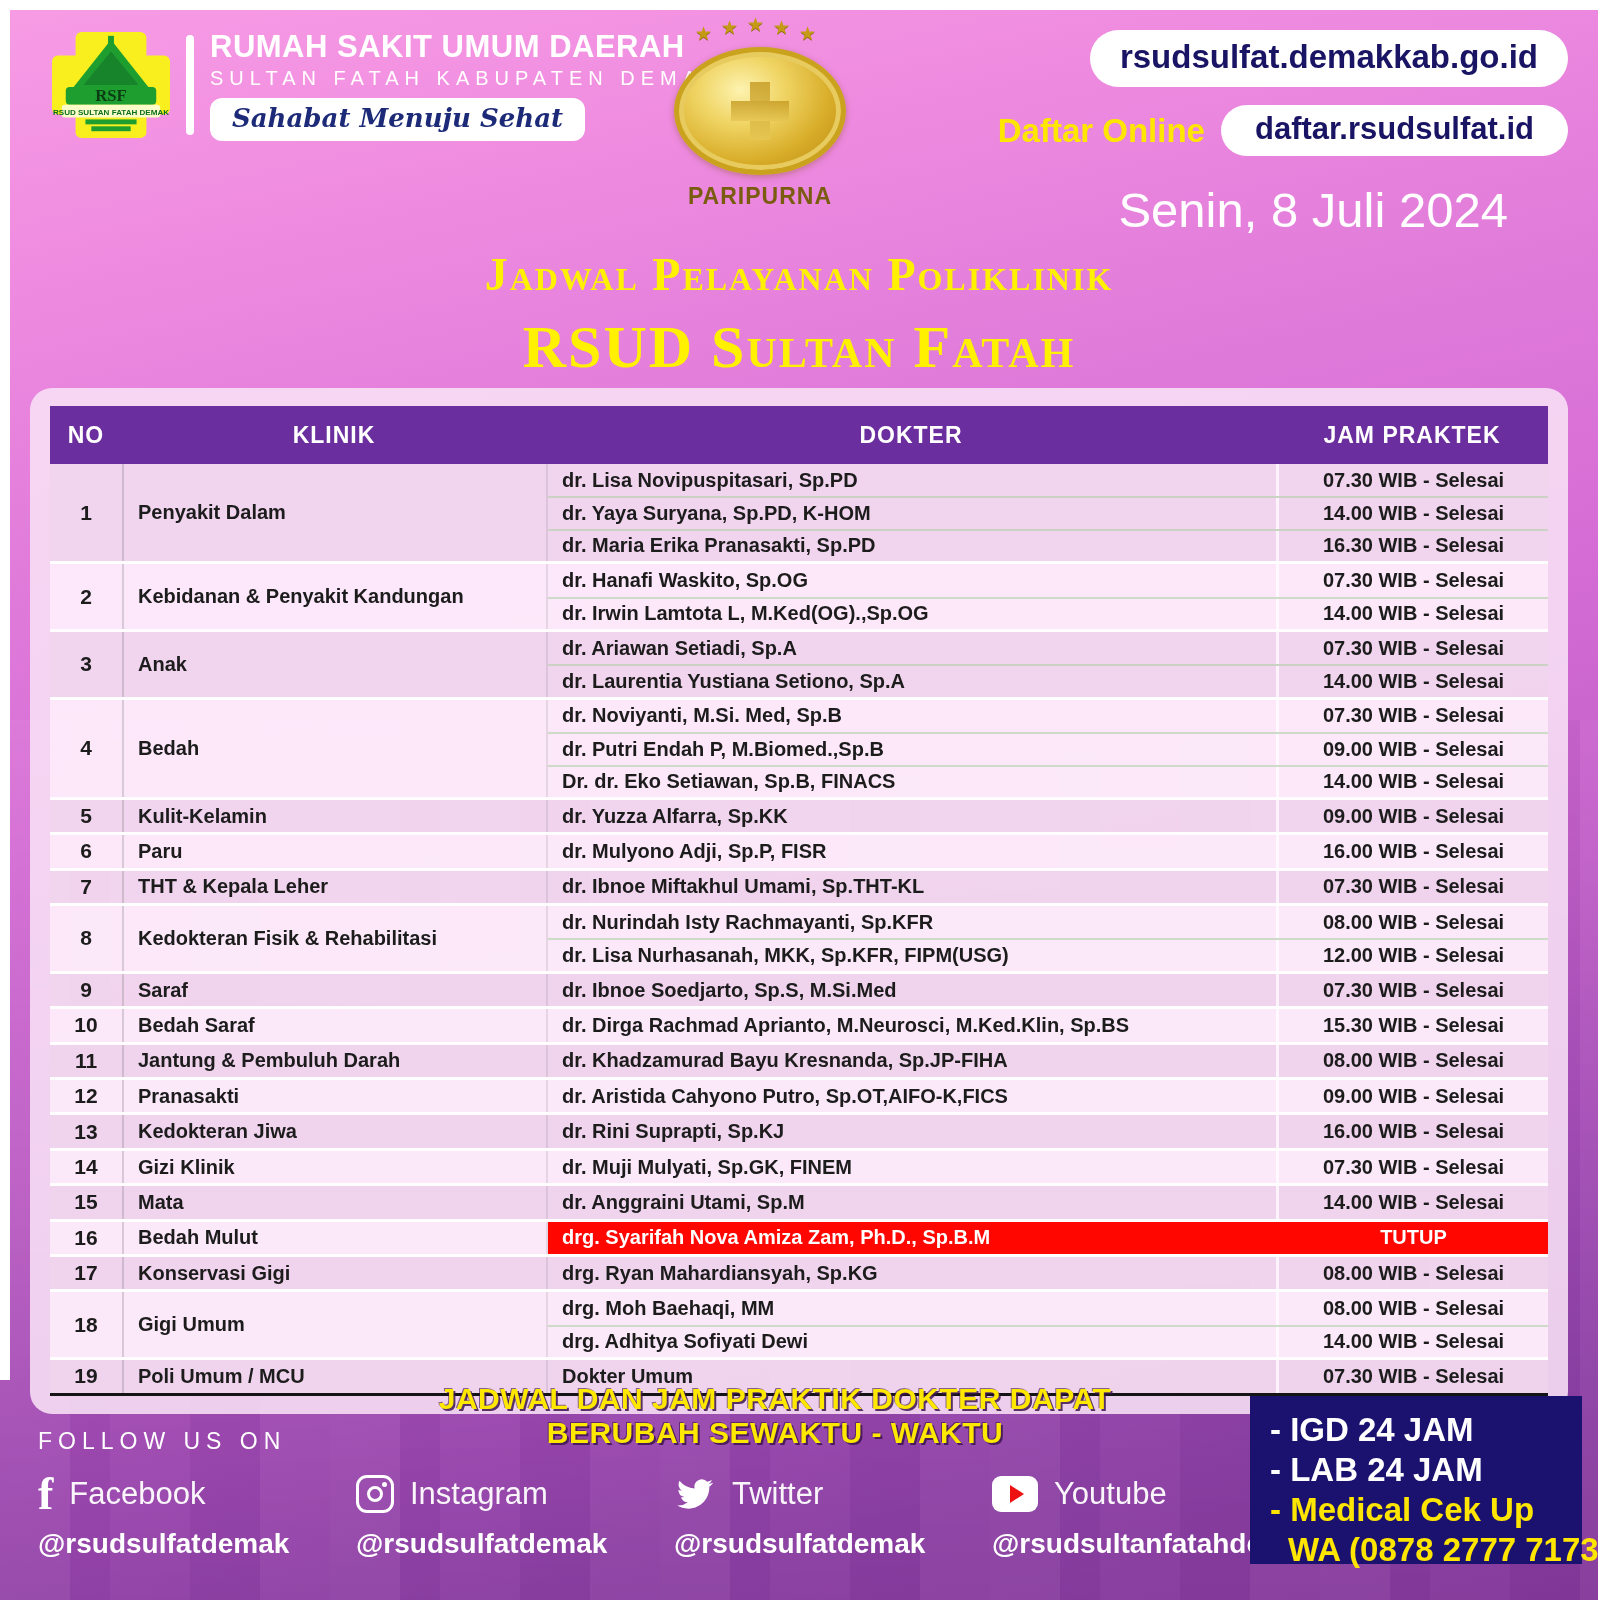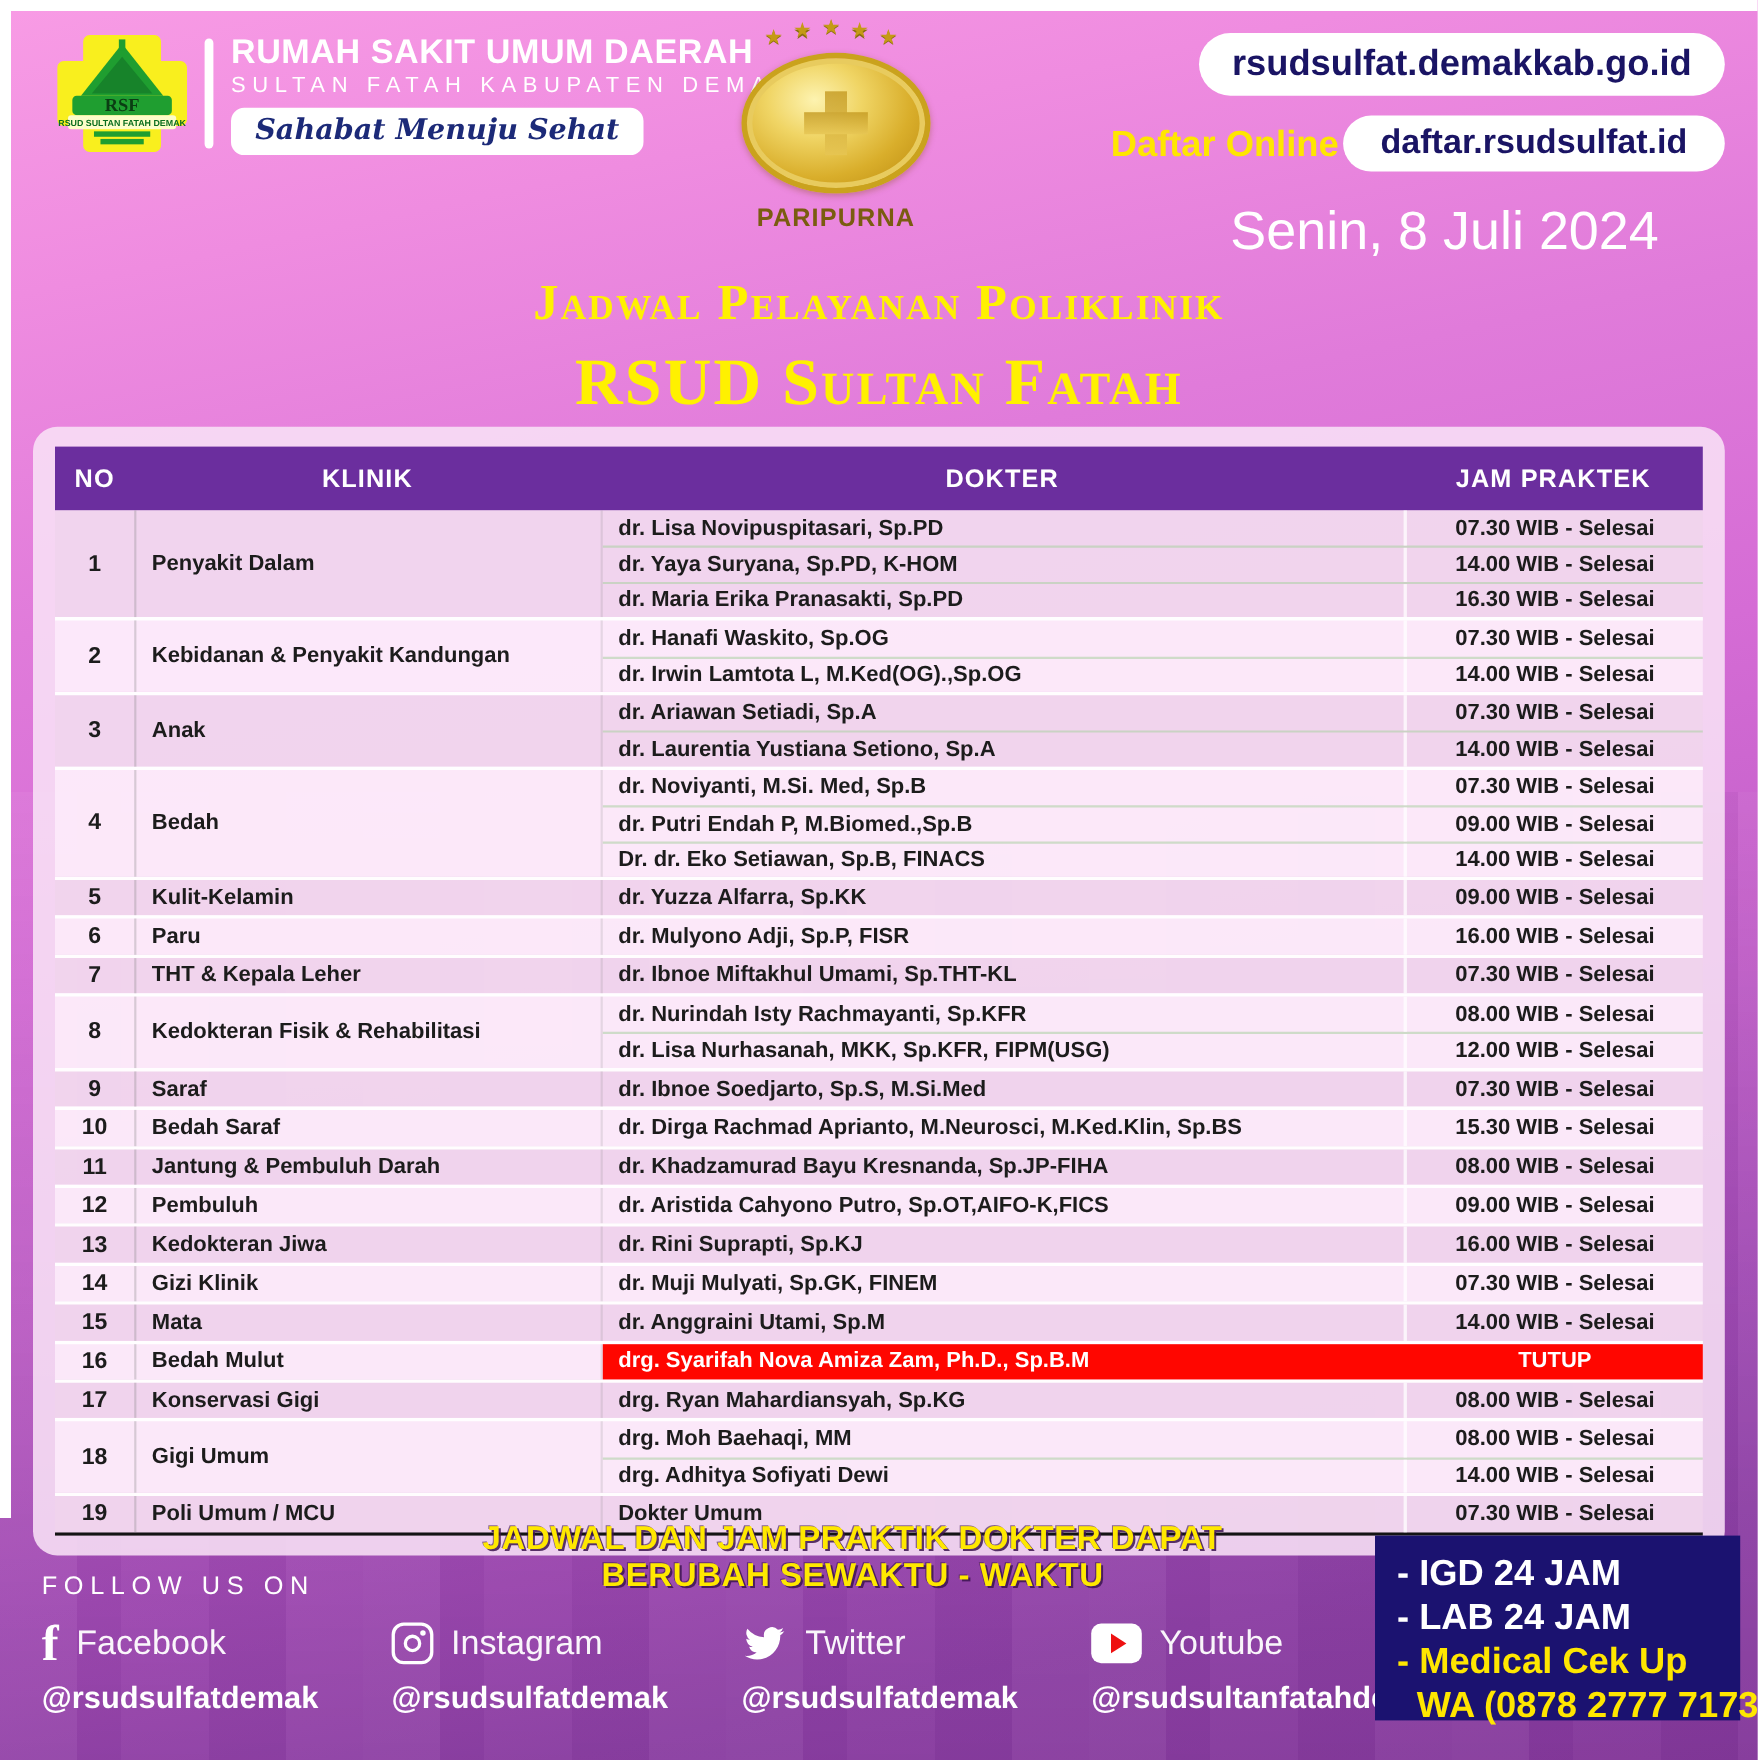--- a/index.html
+++ b/index.html
@@ -61,21 +61,21 @@
       linear-gradient(#c49a22,#e7c654) center/20px 58px no-repeat;
     opacity:.8;
   }
   .seal-label { margin-top:8px; color:#7a5c10; font-weight:bold; font-size:23px; letter-spacing:1px; }
 
   .hdr-right { position:absolute; right:30px; top:30px; text-align:right; }
   .pill {
     display:inline-block; background:#fff; border-radius:999px;
     color:#1a1464; font-weight:bold; font-size:33px; padding:8px 30px 11px;
   }
-  .daftar-row { margin-top:18px; display:flex; align-items:center; justify-content:flex-end; gap:4px; }
+  .daftar-row { margin-top:18px; display:flex; align-items:center; justify-content:flex-end; gap:16px; }
   .daftar-label { color:#ffe600; font-weight:bold; font-size:33px; }
   .daftar-row .pill { font-size:31px; padding:6px 34px 9px; }
   .date-line { margin-top:26px; color:#fff; font-weight:normal; font-size:49px; letter-spacing:0px; padding-right:60px; }
 
   
   .title { position:absolute; left:0; top:248px; width:100%; text-align:center; color:#fff100;
            font-family:"Liberation Serif", serif; font-variant:small-caps; }
   .title .t1 { font-size:46px; font-weight:600; letter-spacing:2px; }
   .title .t2 { font-size:60px; font-weight:700; letter-spacing:2px; margin-top:12px; }
 
@@ -350,21 +350,21 @@
       <div class="rows-wrap">
             <div class="sub-row">
               <div class="cell dokter-cell">dr. Khadzamurad Bayu Kresnanda, Sp.JP-FIHA</div>
               <div class="cell jam-cell">08.00 WIB - Selesai</div>
             </div>
           </div>
     </div>
 
     <div class="t-group">
       <div class="cell no-cell">12</div>
-      <div class="cell klinik-cell">Pembuluh</div>
+      <div class="cell klinik-cell">Pranasakti</div>
       <div class="rows-wrap">
             <div class="sub-row">
               <div class="cell dokter-cell">dr. Aristida Cahyono Putro, Sp.OT,AIFO-K,FICS</div>
               <div class="cell jam-cell">09.00 WIB - Selesai</div>
             </div>
           </div>
     </div>
 
     <div class="t-group">
       <div class="cell no-cell">13</div>

